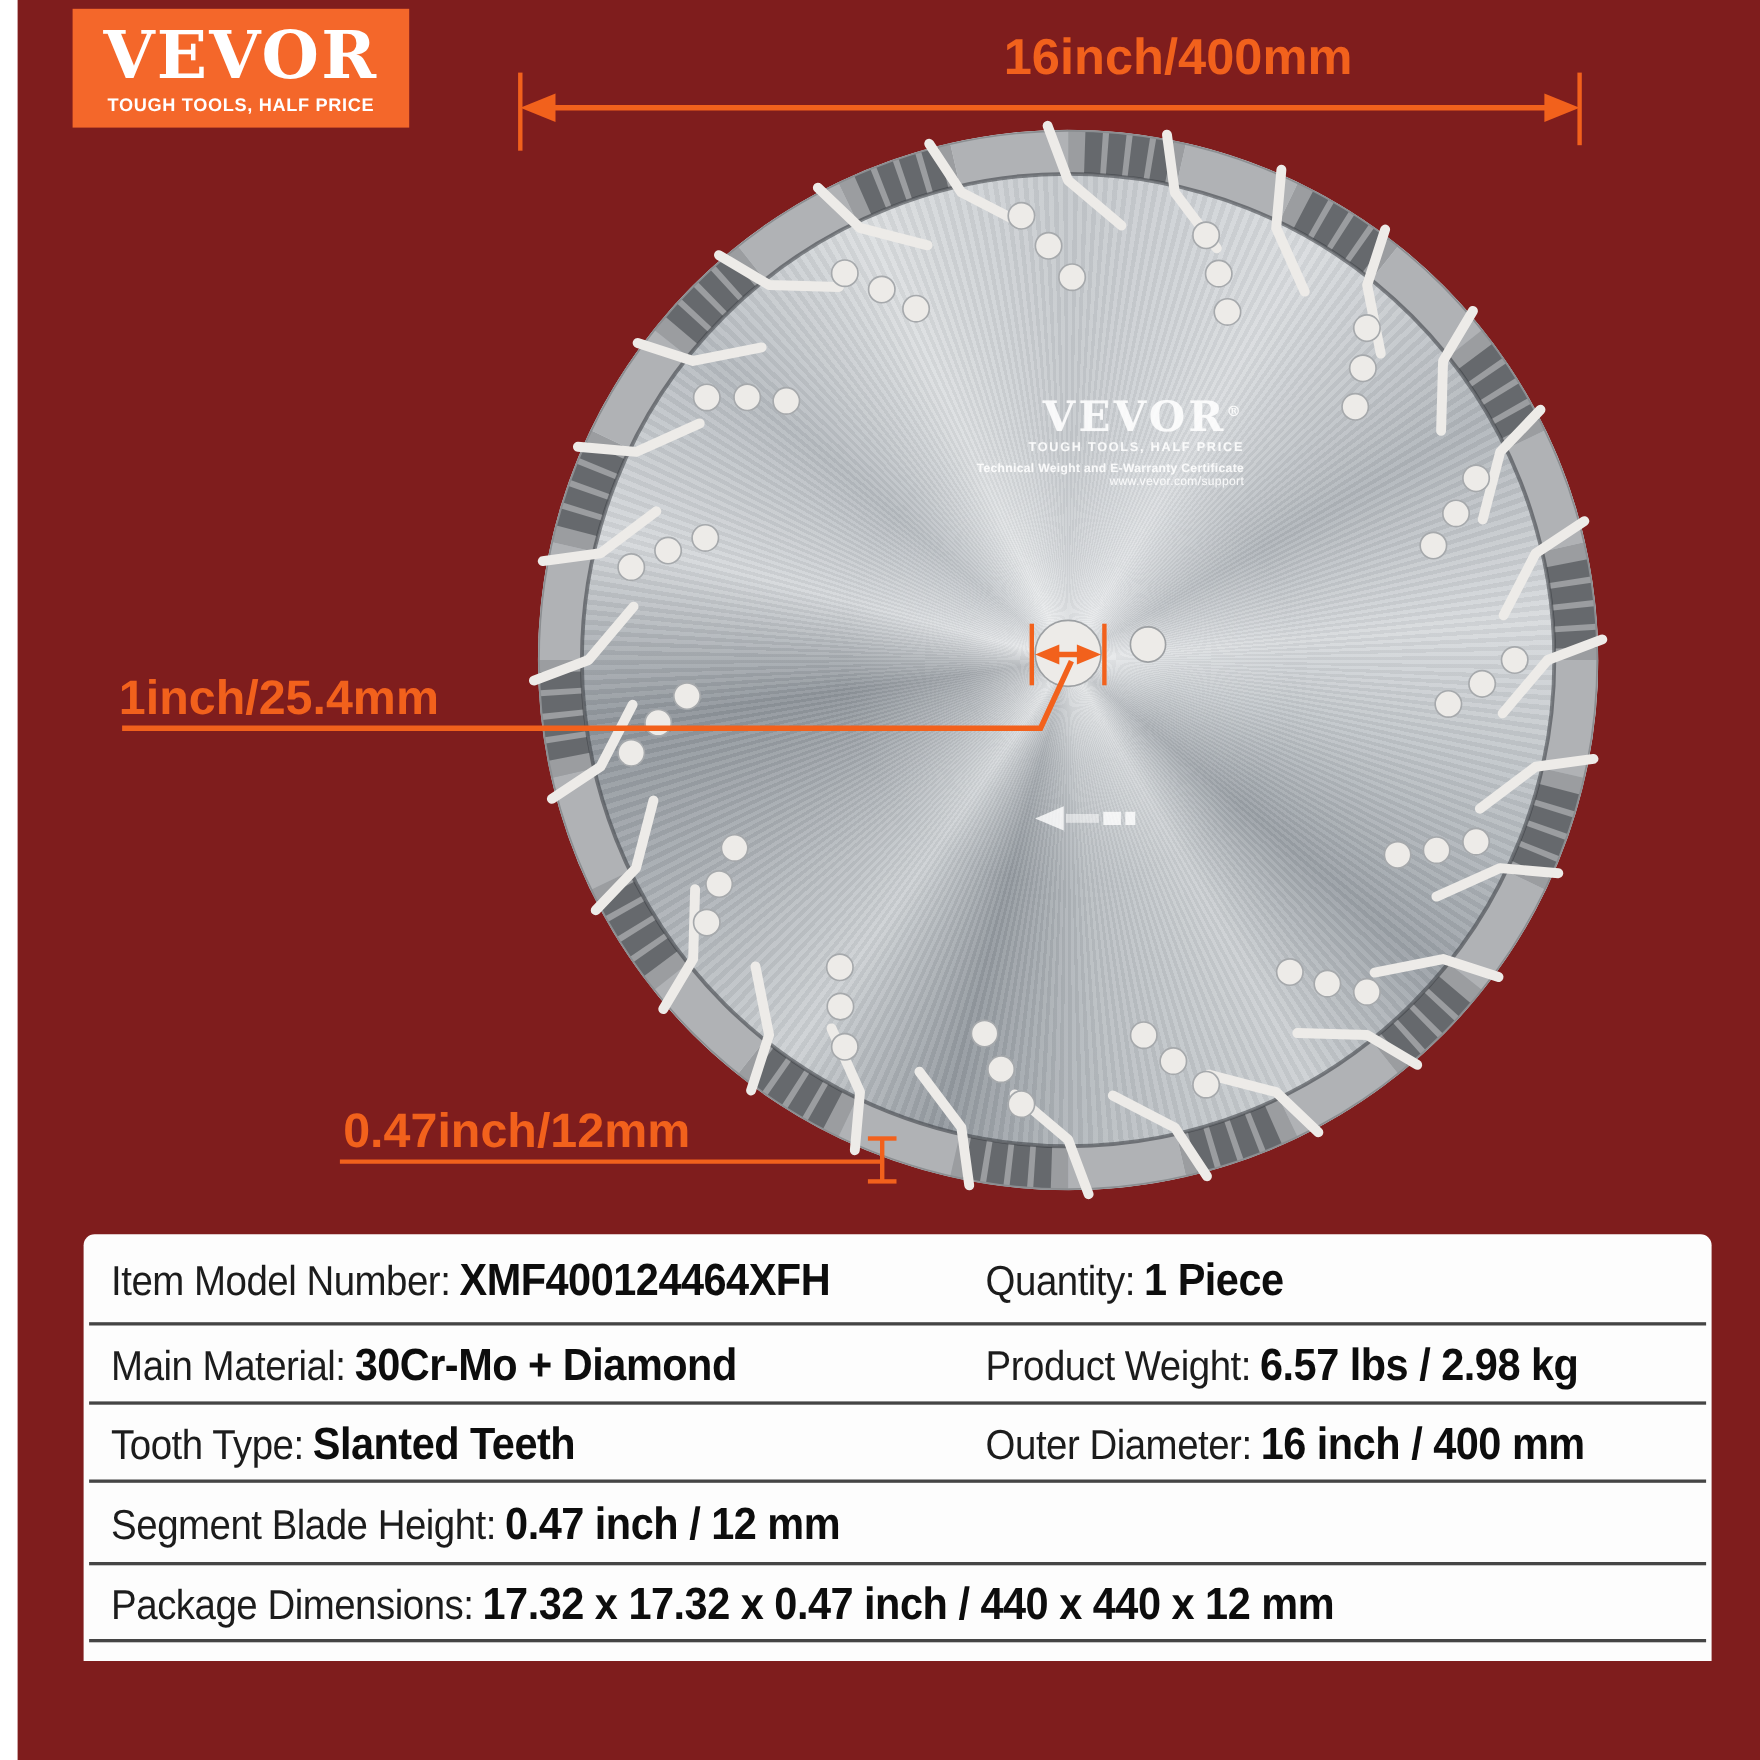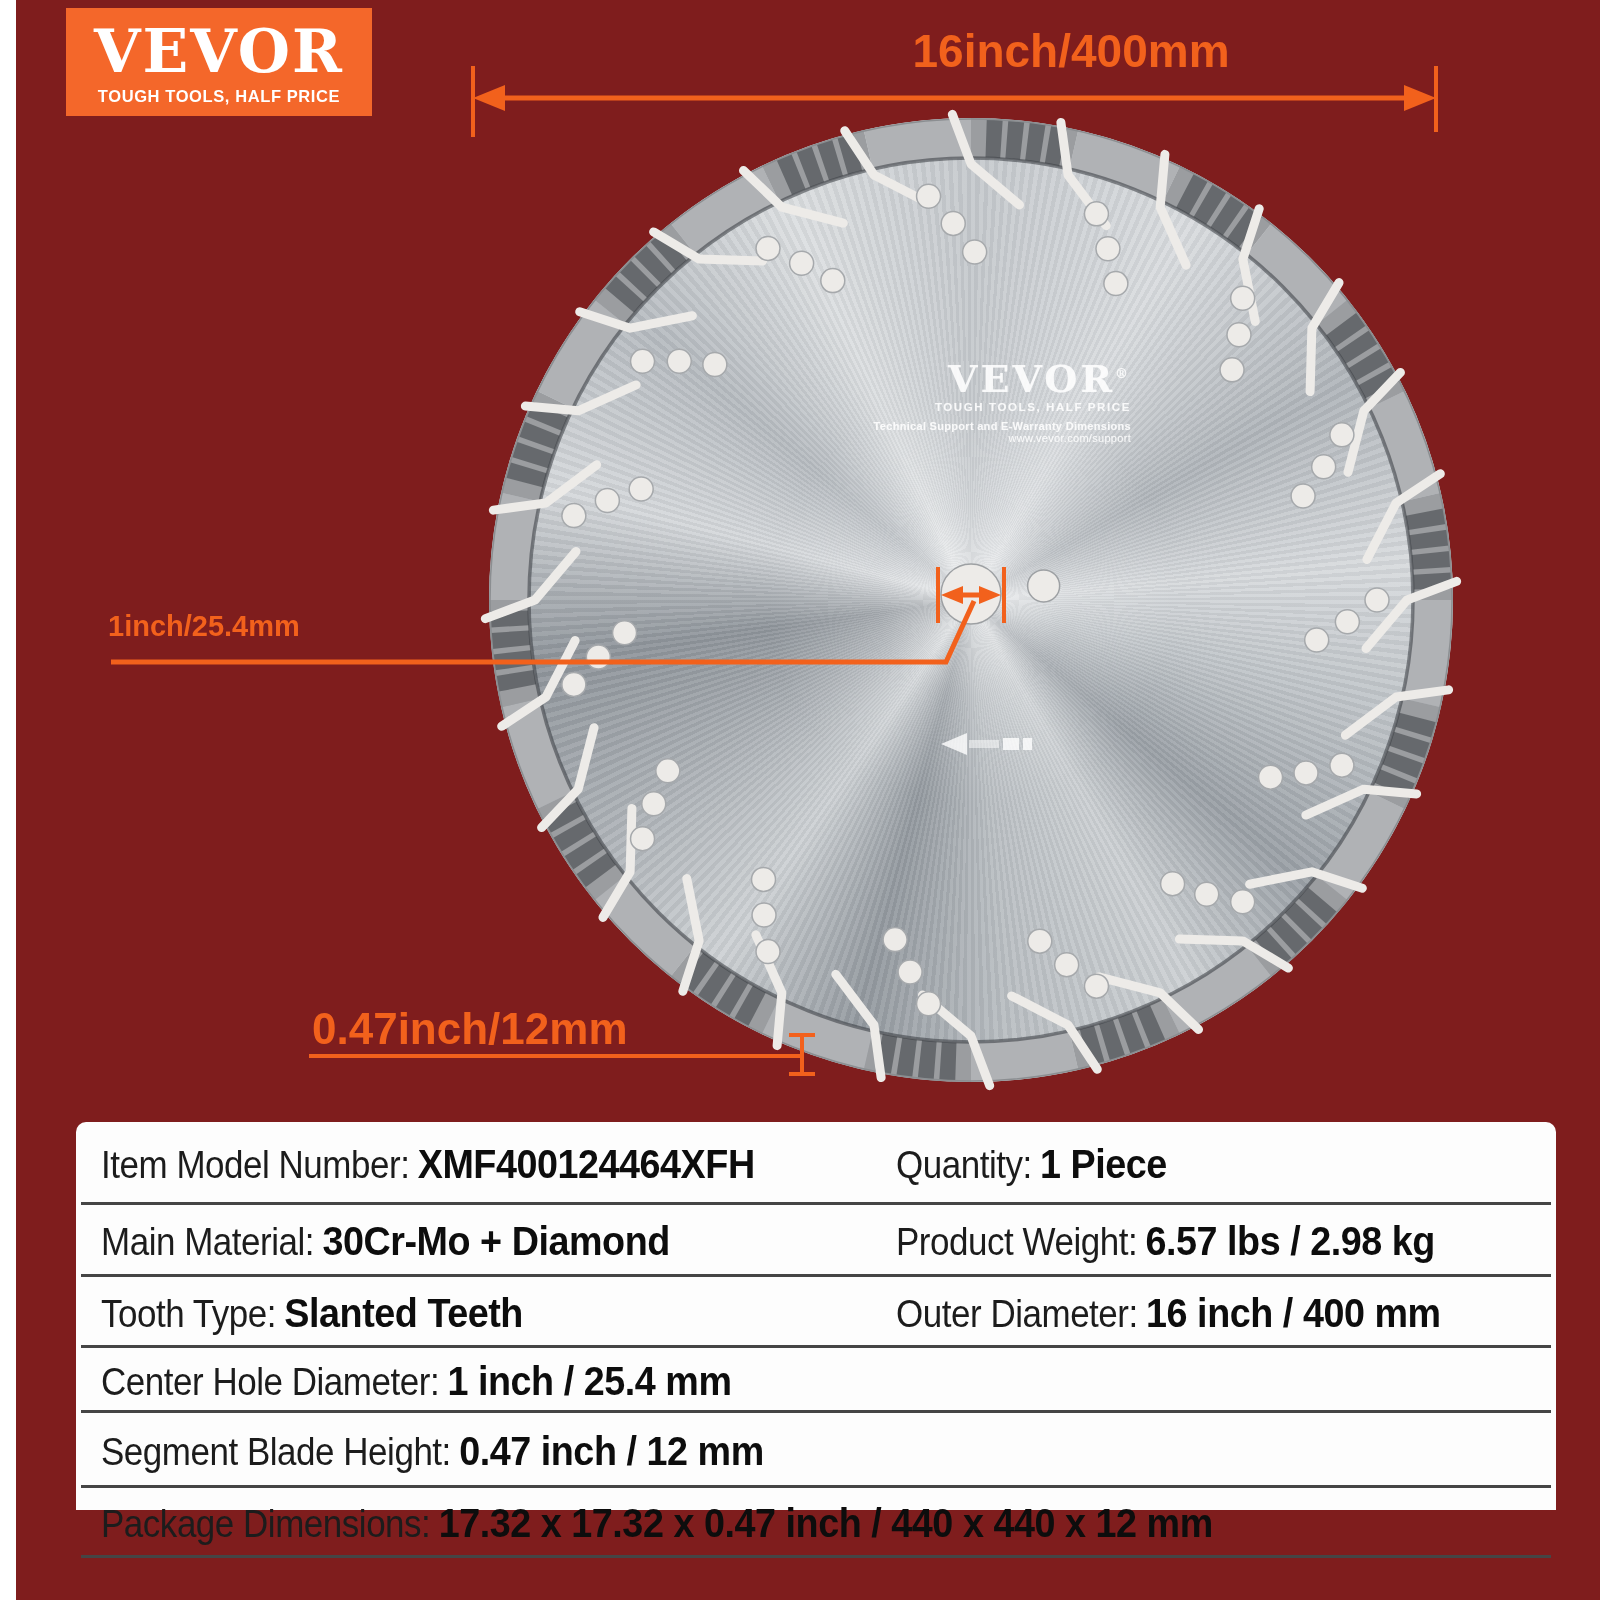--- a/index.html
+++ b/index.html
@@ -43,21 +43,21 @@
     letter-spacing:3px; line-height:1;
   }
   .etch-reg{font-size:13px; vertical-align:super;}
   .etch-tagline{font-size:11.5px; font-weight:bold; letter-spacing:1.6px; margin-top:3px;}
   .etch-support{font-size:11px; font-weight:bold; margin-top:7px; letter-spacing:0.3px;}
   .etch-site{font-size:11px; font-weight:normal; letter-spacing:0.3px;}
   
   .dim{position:absolute; color:#f2611c; font-weight:bold; white-space:nowrap;}
   .dim-top{left:0; top:24px; width:1900px; text-align:center; font-size:46px;}
   .dim-top-inner{display:inline-block; transform:translateX(105px);}
-  .dim-left{left:92px; top:610px; font-size:29px;}
+  .dim-left{left:92px; top:610px; font-size:44px;}
   .dim-bottom{left:296px; top:1004px; font-size:44px;text-align:right;}
   
   .spec-card{
     position:absolute; left:60px; top:1122px; width:1480px; height:388px;
     background:#fdfdfd; border-radius:10px 10px 0 0;
   }
   .spec-row{position:relative; width:100%;}
   .spec-divider{position:absolute; left:5px; right:5px; bottom:0; height:3px; background:#454545;}
   .cell{
     display:inline-flex; align-items:baseline; gap:9px; white-space:nowrap;
@@ -244,21 +244,21 @@
       <circle cx="955" cy="594" r="30" fill="#edebe8" stroke="#9da0a3" stroke-width="1.5"></circle>
       <polygon points="925,744 951,733 951,755" fill="rgba(255,255,255,0.8)"></polygon>
       <rect x="953" y="740" width="30" height="8" fill="rgba(255,255,255,0.5)"></rect>
       <rect x="987" y="738" width="16" height="12" fill="rgba(255,255,255,0.8)"></rect>
       <rect x="1007" y="738" width="9" height="12" fill="rgba(255,255,255,0.8)"></rect>
     </svg>
 
   <div class="etch">
     <div class="etch-brand"><span>VEVOR</span><span class="etch-reg">®</span></div>
     <div class="etch-tagline">TOUGH TOOLS, HALF PRICE</div>
-    <div class="etch-support">Technical Support and E-Warranty Dimensions</div>
+    <div class="etch-support">Technical Weight and E-Warranty Certificate</div>
     <div class="etch-site">www.vevor.com/support</div>
   </div>
 
   <svg id="anno-svg" class="layer" width="1600" height="1600" viewBox="0 0 1600 1600">
       <line x1="457" y1="66" x2="457" y2="137" stroke="#f2611c" stroke-width="4"></line>
       <line x1="1420" y1="66" x2="1420" y2="132" stroke="#f2611c" stroke-width="4"></line>
       <line x1="484" y1="98" x2="1393" y2="98" stroke="#f2611c" stroke-width="5"></line>
       <polygon points="457,98 489,85 489,111" fill="#f2611c"></polygon>
       <polygon points="1420,98 1388,85 1388,111" fill="#f2611c"></polygon>
       <line x1="922" y1="567" x2="922" y2="623" stroke="#f2611c" stroke-width="4"></line>
@@ -306,27 +306,20 @@
         <div class="cell cell-left">
           <span class="lbl">Tooth Type:</span>
           <span class="val">Slanted Teeth</span>
         </div>
         <div class="cell cell-right">
           <span class="lbl">Outer Diameter:</span>
           <span class="val">16 inch / 400 mm</span>
         </div>
         <div class="spec-divider"></div>
       </div>
-      <div class="spec-row" style="height: 65px;">
-        <div class="cell cell-left">
-          <span class="lbl">Center Hole Diameter:</span>
-          <span class="val">1 inch / 25.4 mm</span>
-        </div>
-        <div class="spec-divider"></div>
-      </div>
       <div class="spec-row" style="height: 75px;">
         <div class="cell cell-left">
           <span class="lbl">Segment Blade Height:</span>
           <span class="val">0.47 inch / 12 mm</span>
         </div>
         <div class="spec-divider"></div>
       </div>
       <div class="spec-row" style="height: 70px;">
         <div class="cell cell-left">
           <span class="lbl">Package Dimensions:</span>

